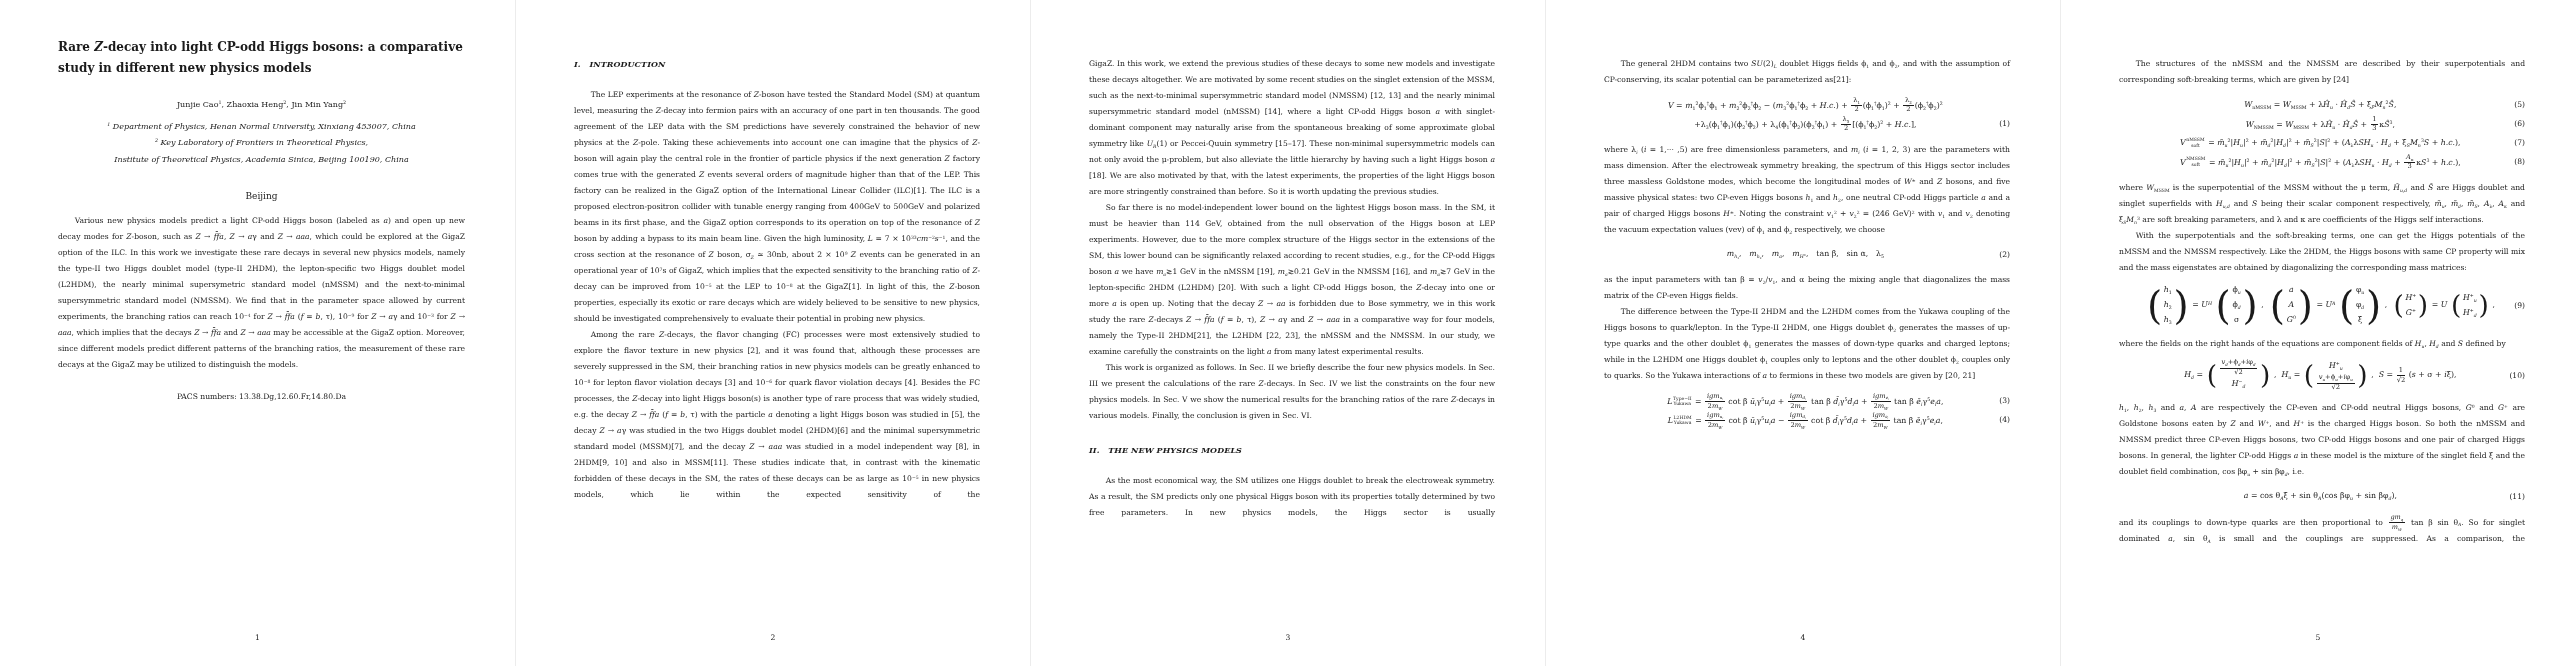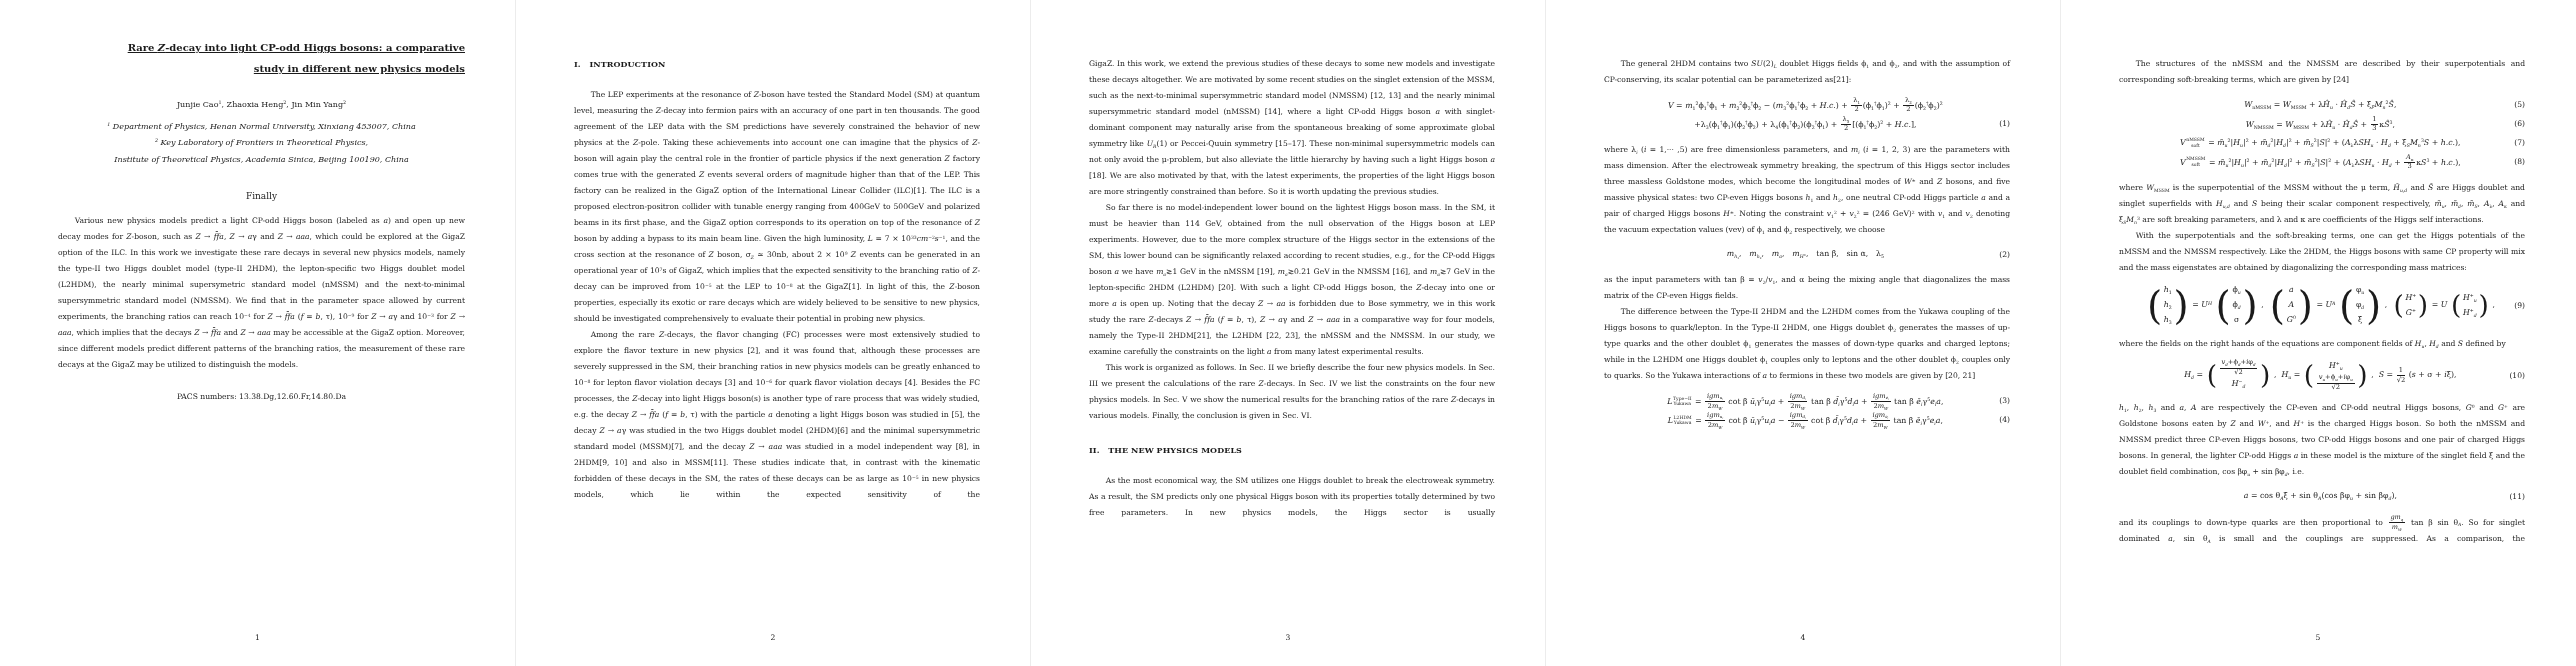--- a/index.html
+++ b/index.html
@@ -7,26 +7,26 @@
           font-family:"DejaVu Serif","Liberation Serif",serif;color:#1b1b1b;}
   #pages{display:flex;width:2576px;height:667px;}
   .page{width:515px;height:667px;box-sizing:border-box;position:relative;overflow:hidden;
         padding:0 50px 0 58px;font-size:7.6px;line-height:16px;text-align:justify;background:#fff;}
   .page+.page{border-left:0.6px solid #ececec;}
   .page > :first-child{margin-top:56px;}
   .page.first > :first-child{margin-top:37px;}
   p.para{margin:0;}
   p.indent{text-indent:16.7px;}
   p.cont{text-align-last:justify;}
-  h1.title{font-size:10px;line-height:21px;font-weight:bold;text-align:right;margin:0 0 18px;text-decoration:underline;}
+  h1.title{font-size:12px;line-height:21px;font-weight:bold;text-align:left;margin:0 0 18px;}
   .authors{text-align:center;margin:0 0 5.6px;font-size:8px;text-align-last:center;}
   .affiliation{text-align:center;font-style:italic;font-size:8px;line-height:16.7px;text-align-last:center;}
   .abstract-heading{text-align:center;font-size:9px;margin:19px 0 9px;text-align-last:center;}
   .pacs{margin-top:16.7px;text-align:center;}
-  h2.section-heading{font-size:8px;font-weight:bold;margin:18px 0 14.5px;text-align:left;letter-spacing:0.1px;}
+  h2.section-heading{font-size:8px;font-weight:bold;margin:18px 0 14.5px;text-align:left;letter-spacing:0.1px;font-style:italic;}
   .eqblock{margin:7.8px 0;}
   .eqrow{display:flex;align-items:center;min-height:19px;}
   .eqrow .sp{width:16.7px;flex:0 0 16.7px;}
   .eqbody{flex:1;text-align:center;font-size:7.8px;line-height:1.65;text-align-last:center;}
   .eqnum{width:20px;flex:0 0 20px;text-align:right;font-size:7.6px;}
   sub,sup{font-size:0.6em;line-height:0;}
   sub{vertical-align:-0.4em;}
   sup{vertical-align:0.55em;}
   .frac{display:inline-block;vertical-align:middle;text-align:center;font-size:0.86em;line-height:1.15;margin:0 1.1px;text-align-last:center;}
   .frac .fn{display:block;border-bottom:0.6px solid #1b1b1b;padding:0 1.7px 0.6px;}
@@ -47,21 +47,21 @@
 
 <div id="canvas">
   <div class="watermark">arXiv:1007.1918v2  [hep-ph]  7 Nov 2010</div>
   <div id="pages">
       <div class="page first">
         <h1 class="title">Rare <i>Z</i>-decay into light CP-odd Higgs bosons: a comparative<br>study in different new physics models</h1>
         <div class="authors">Junjie Cao<sup>1</sup>, Zhaoxia Heng<sup>2</sup>, Jin Min Yang<sup>2</sup></div>
         <div class="affiliation"><sup>1</sup> Department of Physics, Henan Normal University, Xinxiang 453007, China</div>
         <div class="affiliation"><sup>2</sup> Key Laboratory of Frontiers in Theoretical Physics,</div>
         <div class="affiliation">Institute of Theoretical Physics, Academia Sinica, Beijing 100190, China</div>
-        <div class="abstract-heading">Finally</div>
+        <div class="abstract-heading">Beijing</div>
         <p class="para indent">Various new physics models predict a light CP-odd Higgs boson (labeled as <i>a</i>) and open up new decay modes for <i>Z</i>-boson, such as <i>Z</i> → <i>f̄fa</i>, <i>Z</i> → <i>a</i>γ and <i>Z</i> → <i>aaa</i>, which could be explored at the GigaZ option of the ILC. In this work we investigate these rare decays in several new physics models, namely the type-II two Higgs doublet model (type-II 2HDM), the lepton-specific two Higgs doublet model (L2HDM), the nearly minimal supersymetric standard model (nMSSM) and the next-to-minimal supersymmetric standard model (NMSSM). We find that in the parameter space allowed by current experiments, the branching ratios can reach 10<sup>−4</sup> for <i>Z</i> → <i>f̄fa</i> (<i>f</i> = <i>b</i>, τ), 10<sup>−9</sup> for <i>Z</i> → <i>a</i>γ and 10<sup>−3</sup> for <i>Z</i> → <i>aaa</i>, which implies that the decays <i>Z</i> → <i>f̄fa</i> and <i>Z</i> → <i>aaa</i> may be accessible at the GigaZ option. Moreover, since different models predict different patterns of the branching ratios, the measurement of these rare decays at the GigaZ may be utilized to distinguish the models.</p>
         <div class="pacs">PACS numbers: 13.38.Dg,12.60.Fr,14.80.Da</div>
         <div class="pagenum">1</div>
       </div>
       <div class="page">
         <h2 class="section-heading">I.&nbsp;&nbsp;&nbsp;INTRODUCTION</h2>
         <p class="para indent">The LEP experiments at the resonance of <i>Z</i>-boson have tested the Standard Model (SM) at quantum level, measuring the <i>Z</i>-decay into fermion pairs with an accuracy of one part in ten thousands. The good agreement of the LEP data with the SM predictions have severely constrained the behavior of new physics at the <i>Z</i>-pole. Taking these achievements into account one can imagine that the physics of <i>Z</i>-boson will again play the central role in the frontier of particle physics if the next generation <i>Z</i> factory comes true with the generated <i>Z</i> events several orders of magnitude higher than that of the LEP. This factory can be realized in the GigaZ option of the International Linear Collider (ILC)[1]. The ILC is a proposed electron-positron collider with tunable energy ranging from 400GeV to 500GeV and polarized beams in its first phase, and the GigaZ option corresponds to its operation on top of the resonance of <i>Z</i> boson by adding a bypass to its main beam line. Given the high luminosity, <i>L</i> = 7 × 10<sup>33</sup><i>cm</i><sup>−2</sup><i>s</i><sup>−1</sup>, and the cross section at the resonance of <i>Z</i> boson, σ<sub><i>Z</i></sub> ≃ 30nb, about 2 × 10<sup>9</sup> <i>Z</i> events can be generated in an operational year of 10<sup>7</sup>s of GigaZ, which implies that the expected sensitivity to the branching ratio of <i>Z</i>-decay can be improved from 10<sup>−5</sup> at the LEP to 10<sup>−8</sup> at the GigaZ[1]. In light of this, the <i>Z</i>-boson properties, especially its exotic or rare decays which are widely believed to be sensitive to new physics, should be investigated comprehensively to evaluate their potential in probing new physics.</p>
         <p class="para indent cont">Among the rare <i>Z</i>-decays, the flavor changing (FC) processes were most extensively studied to explore the flavor texture in new physics [2], and it was found that, although these processes are severely suppressed in the SM, their branching ratios in new physics models can be greatly enhanced to 10<sup>−8</sup> for lepton flavor violation decays [3] and 10<sup>−6</sup> for quark flavor violation decays [4]. Besides the FC processes, the <i>Z</i>-decay into light Higgs boson(s) is another type of rare process that was widely studied, e.g. the decay <i>Z</i> → <i>f̄fa</i> (<i>f</i> = <i>b</i>, τ) with the particle <i>a</i> denoting a light Higgs boson was studied in [5], the decay <i>Z</i> → <i>a</i>γ was studied in the two Higgs doublet model (2HDM)[6] and the minimal supersymmetric standard model (MSSM)[7], and the decay <i>Z</i> → <i>aaa</i> was studied in a model independent way [8], in 2HDM[9, 10] and also in MSSM[11]. These studies indicate that, in contrast with the kinematic forbidden of these decays in the SM, the rates of these decays can be as large as 10<sup>−5</sup> in new physics models, which lie within the expected sensitivity of the</p>
         <div class="pagenum">2</div>
       </div>

